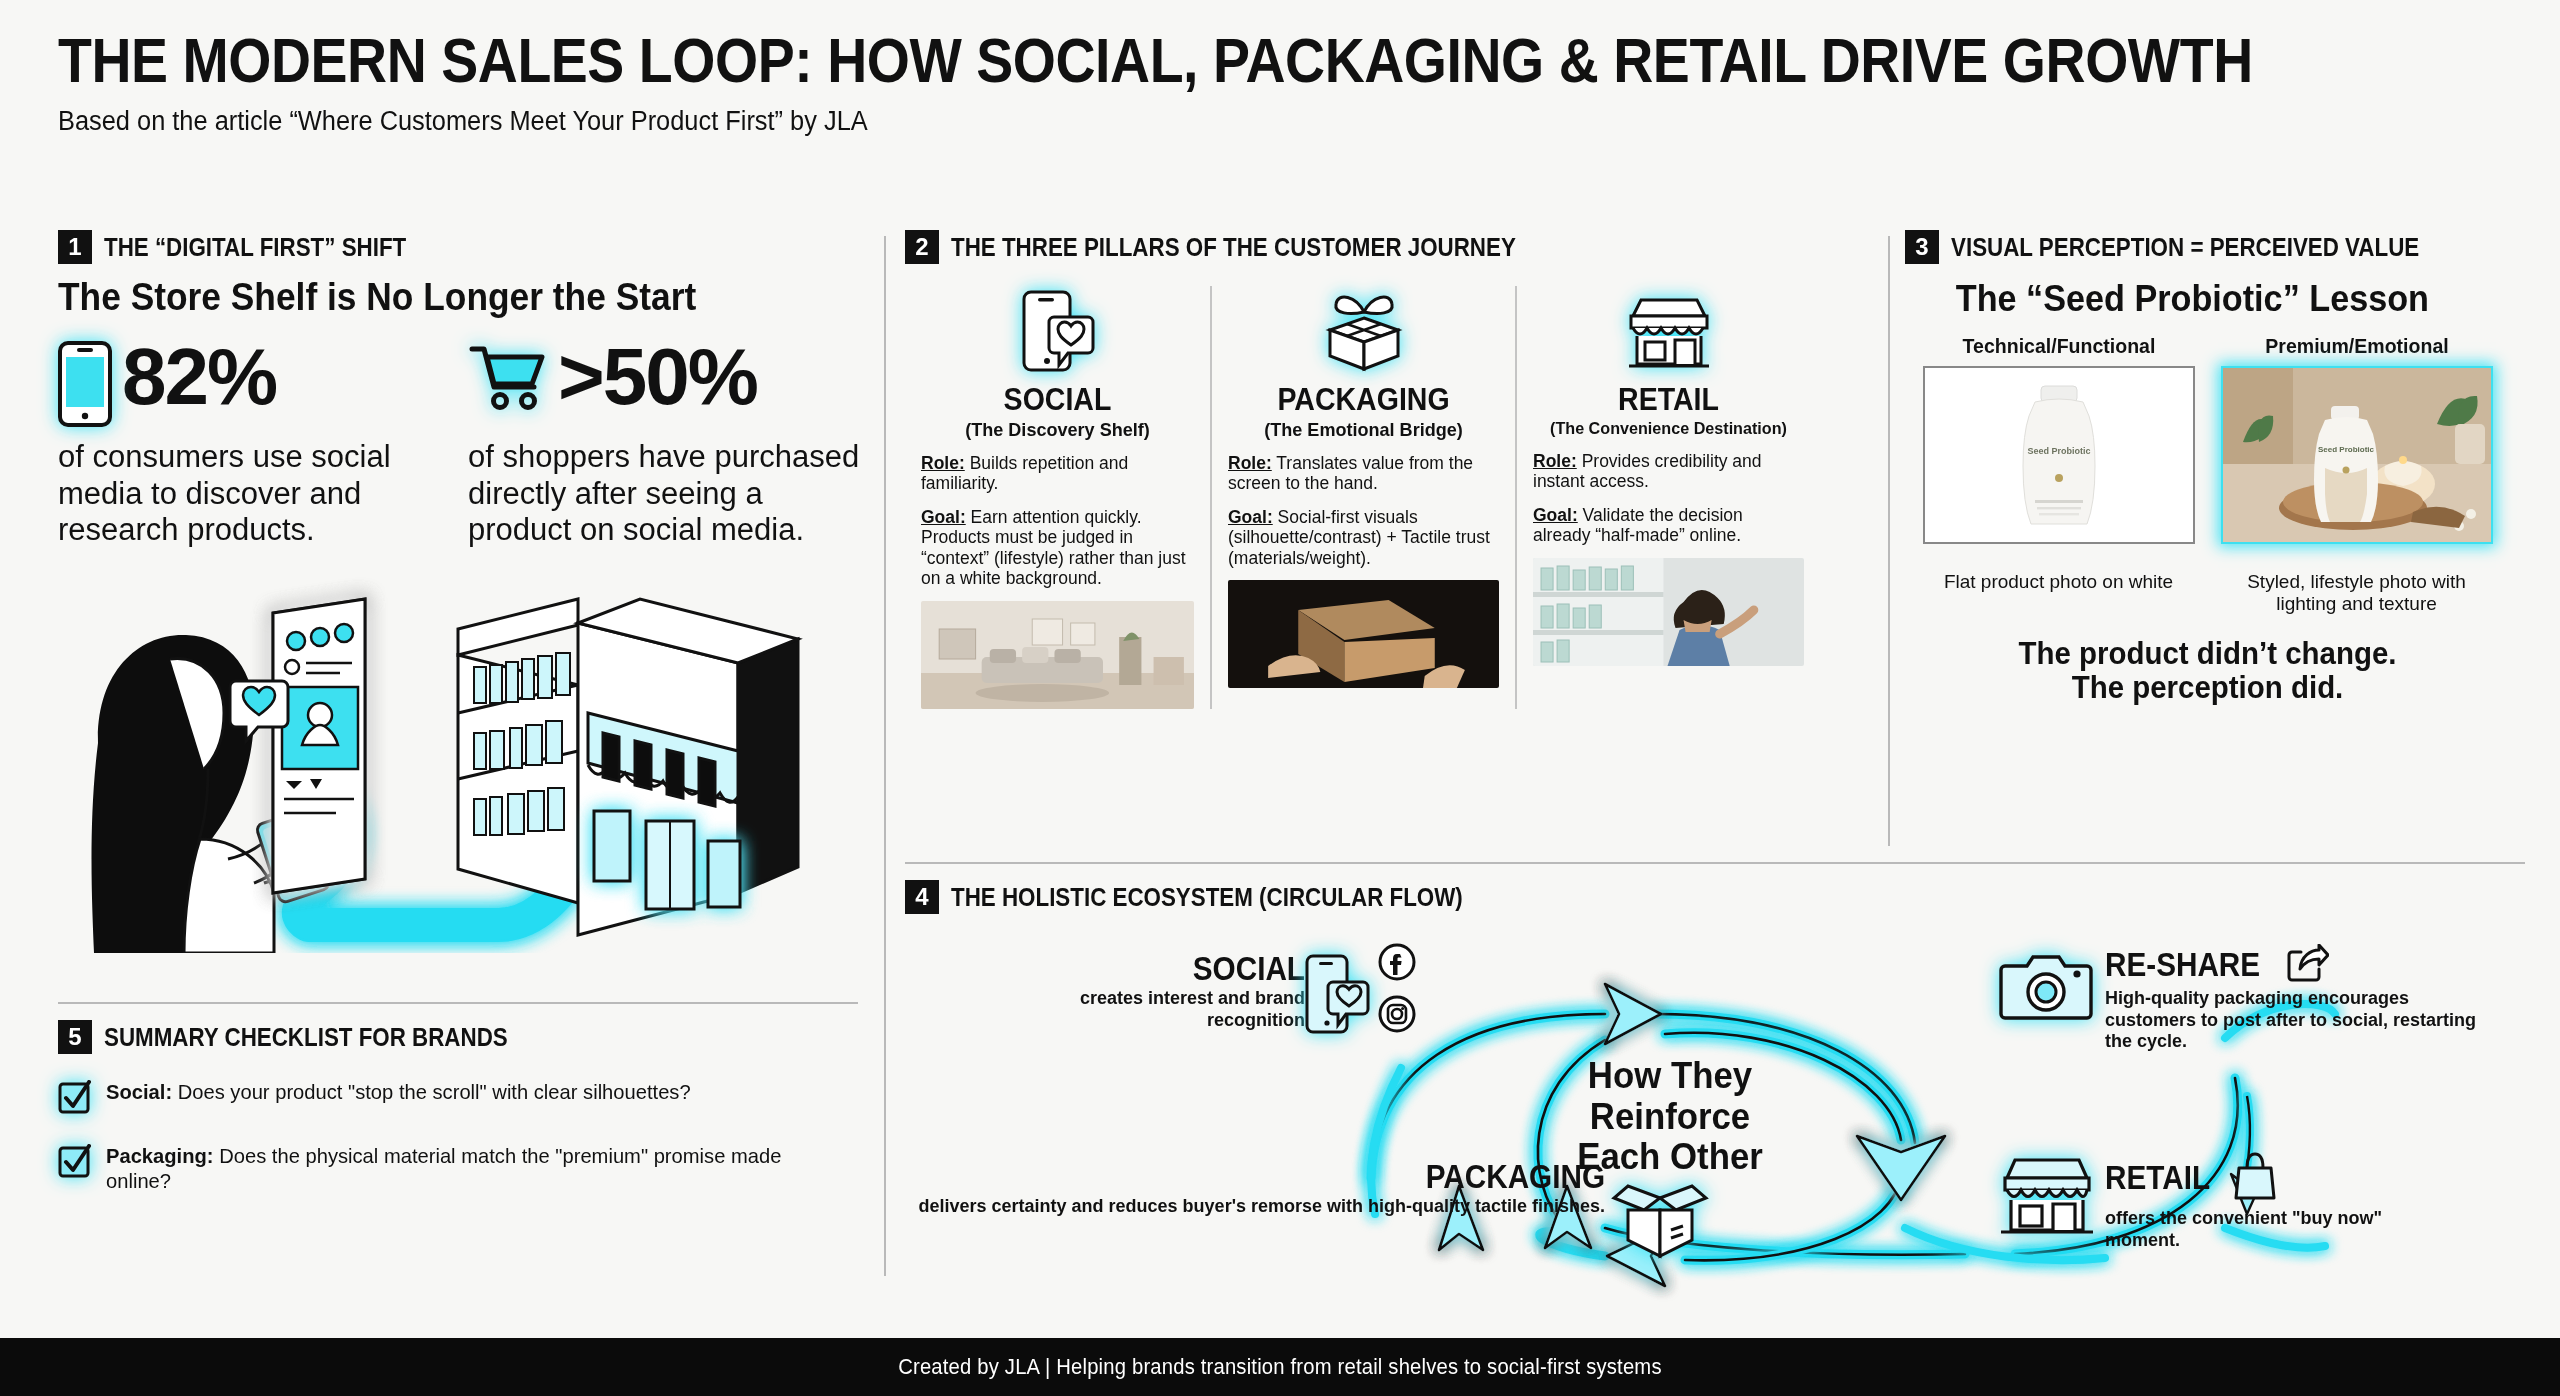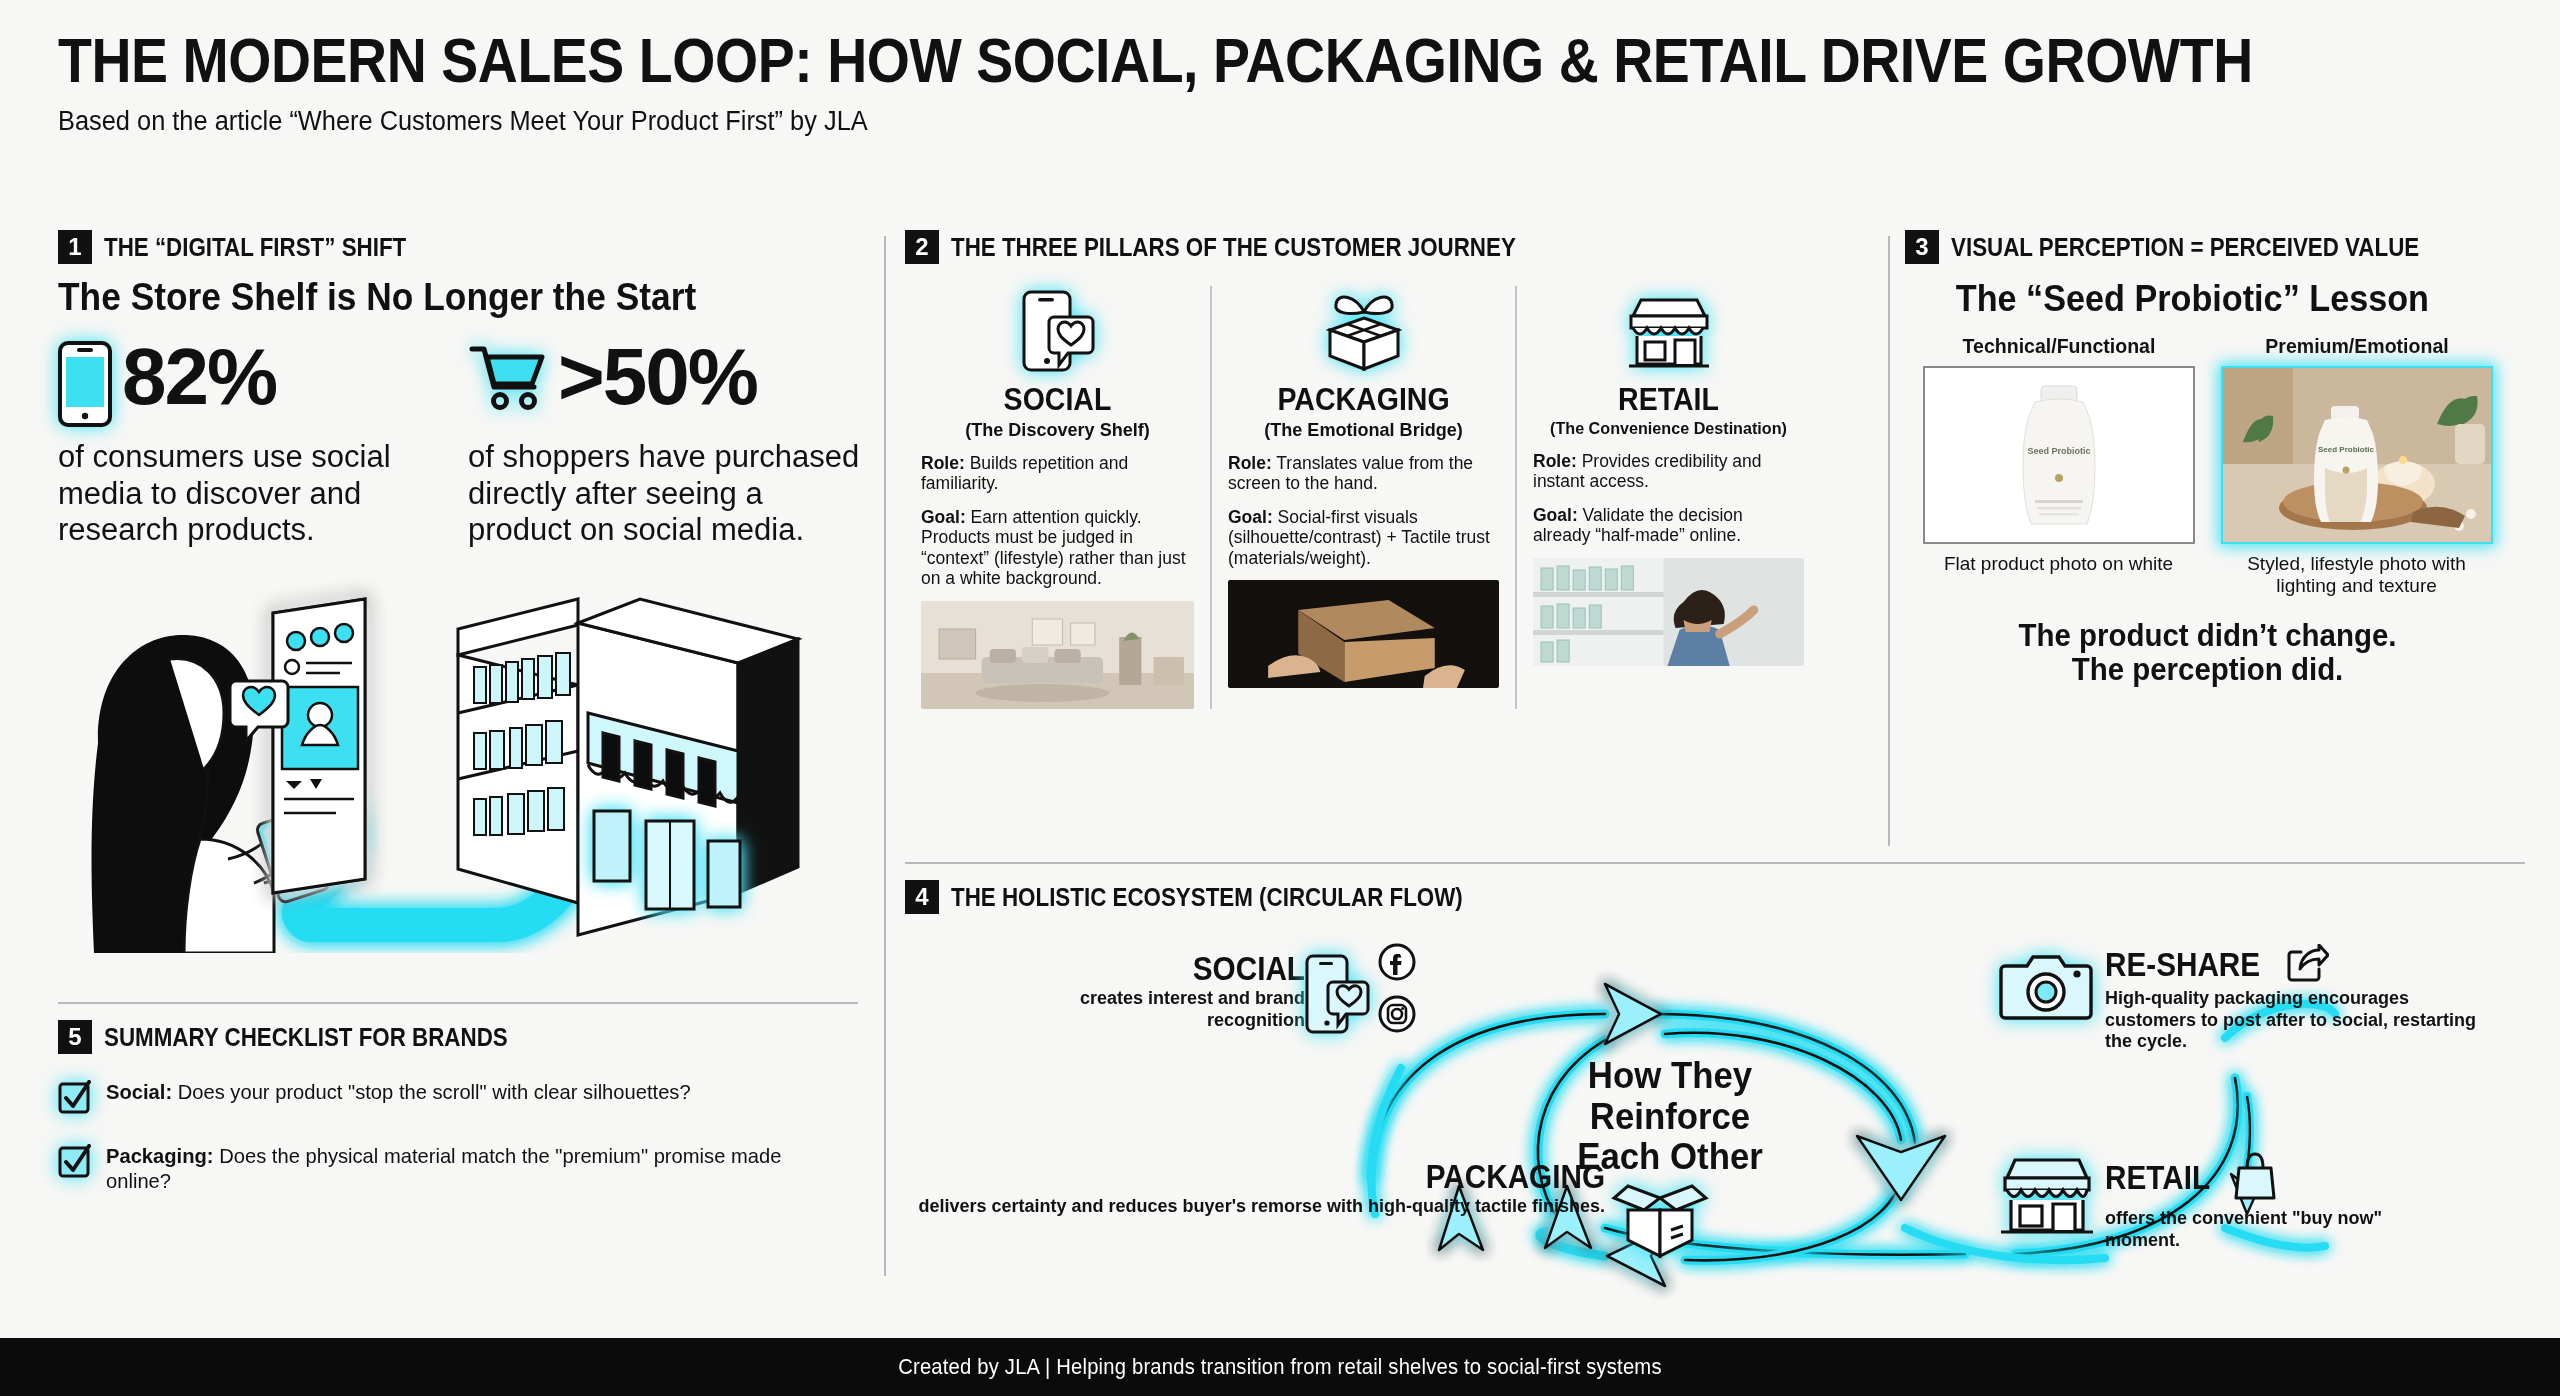--- a/index.html
+++ b/index.html
@@ -78,34 +78,34 @@
   
   #pillars { display: flex; margin-top: 22px; }
   .pillar { width: 305px; padding: 0 16px; position: relative; }
   .pillar + .pillar { border-left: 2px solid #c4c4c4; }
   .p-icon { height: 90px; display: flex; align-items: center; justify-content: center; }
   .p-name { text-align: center; font-weight: bold; font-size: 31px; margin-top: 6px;
             transform: scaleX(0.92); }
   .p-sub { text-align: center; font-weight: bold; font-size: 19px; margin-top: 1px;
            transform: scaleX(0.95); white-space: nowrap; }
   .p-body { font-size: 17.5px; line-height: 1.17; margin-top: 12px; }
-  .p-body b { font-weight: bold; }
+  .p-body b { font-weight: bold; text-decoration: underline; }
   .p-body p + p { margin-top: 13px; }
   .p-photo { margin-top: 12px; height: 108px; width: 100%; border-radius: 2px;
              overflow: hidden; position: relative; }
 
   
   .compare { display: flex; gap: 26px; margin-top: 14px; justify-content: center; }
   .cmp { width: 272px; }
   .cmp-lab { text-align: center; font-weight: bold; font-size: 21px;
              transform: scaleX(0.93); white-space: nowrap; }
   .cmp-img { margin-top: 8px; height: 178px; position: relative; overflow: hidden; font-weight: bold; }
   .cmp-img.plain { border: 2px solid #888; background: #fff; }
   .cmp-img.styled { box-shadow: 0 0 14px 3px rgba(50,225,245,0.9); border: 2px solid #3de0f0; }
-  .cmp-cap { text-align: center; font-size: 19px; line-height: 1.15; margin-top: 9px; }
+  .cmp-cap { text-align: center; font-size: 19px; line-height: 1.15; margin-top: 27px; }
   .punch { text-align: center; font-weight: bold; font-size: 31px; line-height: 1.12;
            margin-top: 22px; transform: scaleX(0.95); }
 
   
   .chk-item { display: flex; gap: 14px; align-items: flex-start; margin-top: 25px; }
   .chk-box { flex: 0 0 auto; margin-top: 1px; }
   .chk-text { font-size: 21px; line-height: 1.2; transform: scaleX(0.96);
               transform-origin: left top; }
   .chk-text b { font-weight: bold; }
 

